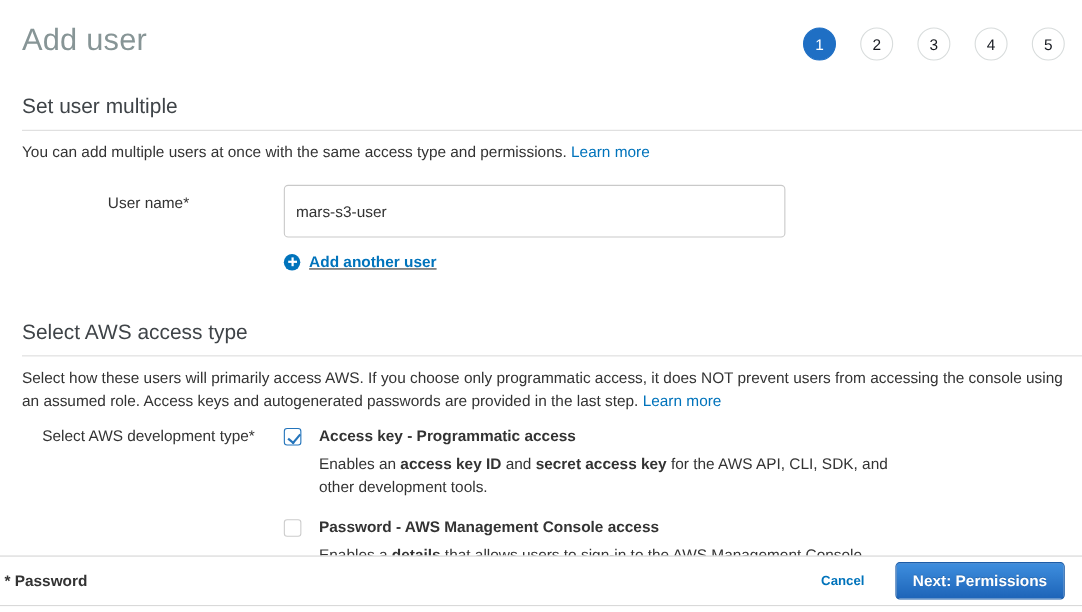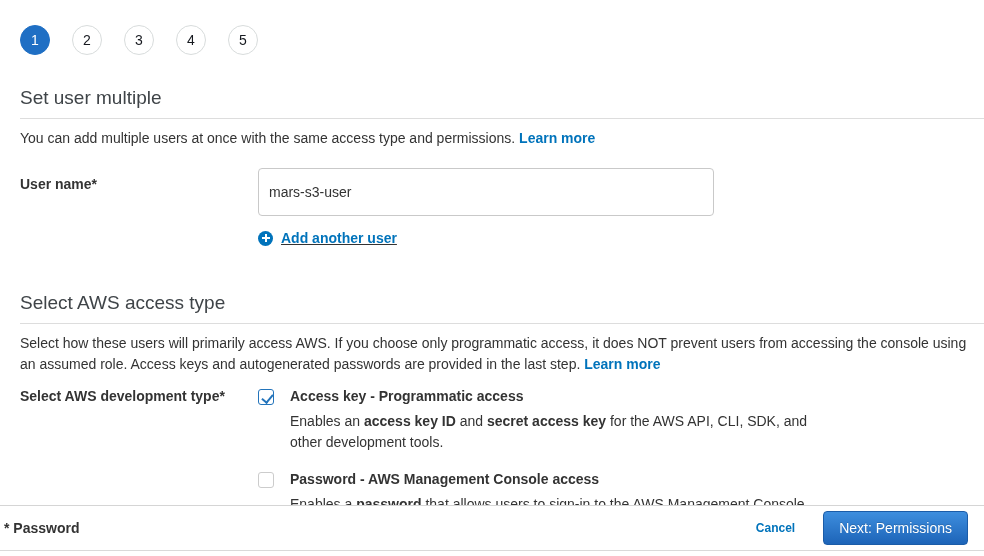--- a/index.html
+++ b/index.html
@@ -25,25 +25,25 @@
   }
   .step.active { background: #1f6fc4; border-color: #1f6fc4; color: #fff; }
 
   
   .section { margin: 32px 0 0 20px; }
   .section-heading {
     font-size: 19px; font-weight: 400; color: #3f4448;
     margin: 0; padding-bottom: 9px; border-bottom: 1px solid #ddd;
   }
   .section-intro { font-size: 14px; line-height: 21px; color: #333; margin: 9px 8px 0 0; }
-  a.link { color: #0073bb; text-decoration: none; cursor: pointer; font-weight: bold; }
+  a.link { color: #0073bb; text-decoration: none; cursor: pointer; }
 
   
   .form-row { display: flex; margin-top: 19px; }
-  .form-label { width: 230px; flex: none; text-align: left; font-weight: bold; font-size: 14px; color: #333; }
+  .form-label { width: 230px; flex: none; text-align: center; font-weight: normal; font-size: 14px; color: #333; }
   .form-label.center { padding-top: 8px; }
   .form-content { margin-left: 8px; }
   .text-input {
     width: 456px; height: 48px;
     border: 1px solid #c9c9c9; border-radius: 4px;
     padding: 0 10px; font-size: 14px; color: #333;
     font-family: "Liberation Sans", sans-serif;
     outline: none; background: #fff;
   }
 
@@ -82,30 +82,31 @@
     border-top: 1px solid #d5d5d5; border-bottom: 1px solid #d9d9d9;
     display: flex; align-items: center; justify-content: space-between;
     padding: 0 16px 0 4px; background: #fff;
   }
   .required-note { font-size: 14px; font-weight: bold; color: #333; }
   .footer-actions { display: flex; align-items: center; }
   .cancel-link { font-size: 12px; font-weight: bold; color: #0073bb; margin-right: 28px; cursor: pointer; text-decoration: none; }
   .next-button {
     background: linear-gradient(#3e8ede, #1d64b8);
     border: 1px solid #1b5ca8; border-radius: 4px;
-    color: #fff; font-size: 14px; font-weight: normal;
+    color: #fff; font-size: 14px; font-weight: bold;
     font-family: "Liberation Sans", sans-serif;
     padding: 8px 15px; cursor: pointer;
     text-shadow: 0 -1px 0 rgba(0,0,0,0.15);
   }
 </style>
 </head>
 <body>
 
 <div class="header">
+  <h1 class="page-title">Add user</h1>
   <div class="steps">
     <span class="step active">1</span>
     <span class="step">2</span>
     <span class="step">3</span>
     <span class="step">4</span>
     <span class="step">5</span>
   </div>
 </div>
 
 <div class="section">
@@ -138,21 +139,21 @@
         <div class="option-text">
           <div class="option-title">Access key - Programmatic access</div>
           <div class="option-desc"><span>Enables an </span><b>access key ID</b><span> and </span><b>secret access key</b><span> for the AWS API, CLI, SDK, and other development tools.</span></div>
         </div>
       </div>
 
       <div class="option">
         <div class="checkbox"></div>
         <div class="option-text">
           <div class="option-title">Password - AWS Management Console access</div>
-          <div class="option-desc"><span>Enables a </span><b>password</b><span> that allows users to sign-in to the AWS Management Console.</span><b></b><span></span></div>
+          <div class="option-desc"><span>Enables a </span><b>details</b><span> that allows users to sign-in to the AWS Management Console.</span><b></b><span></span></div>
         </div>
       </div>
 
     </div>
   </div>
 </div>
 
 <div class="footer">
   <span class="required-note">* Password</span>
   <div class="footer-actions">

